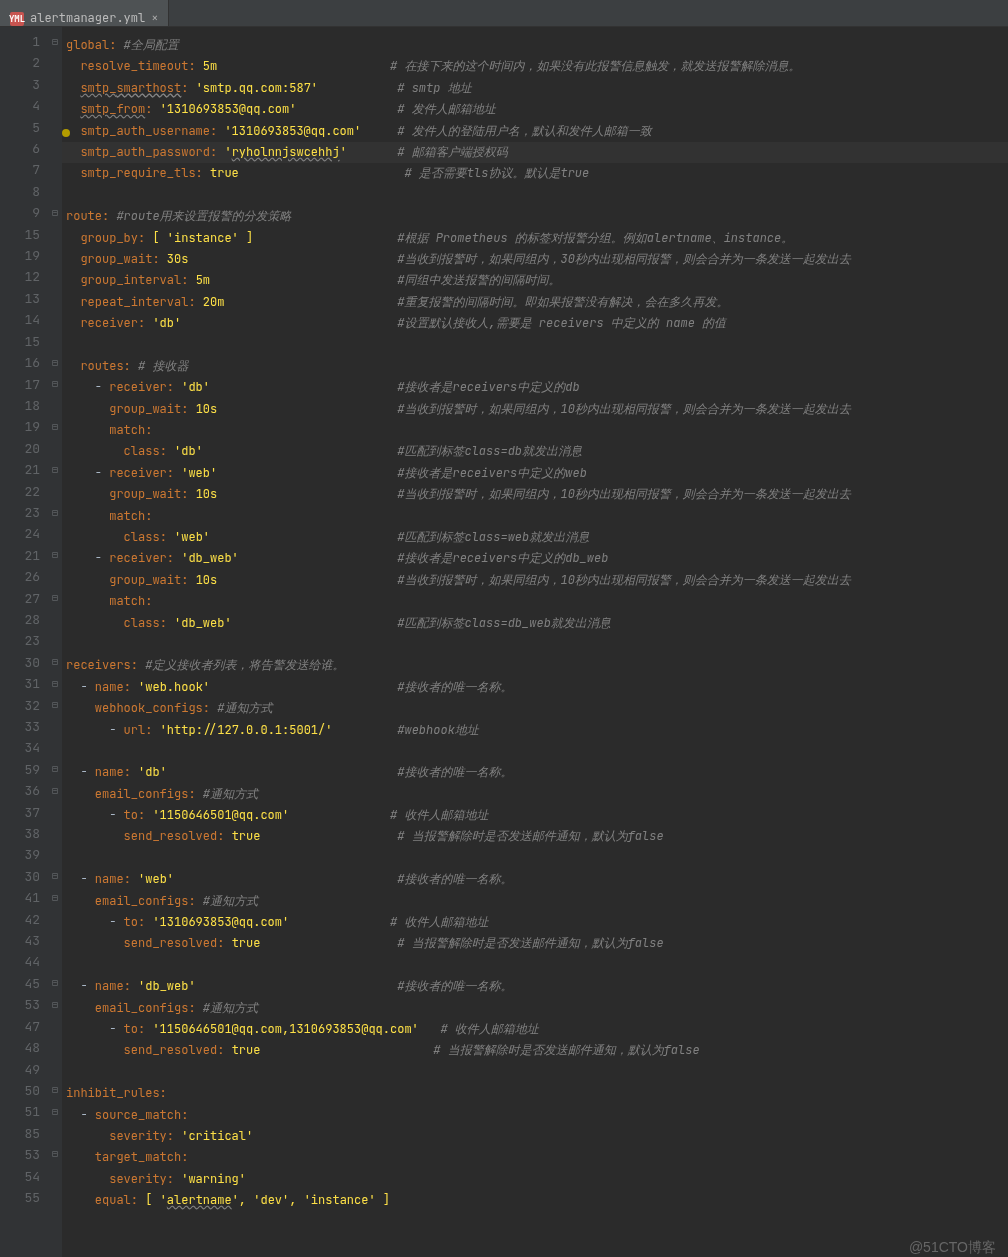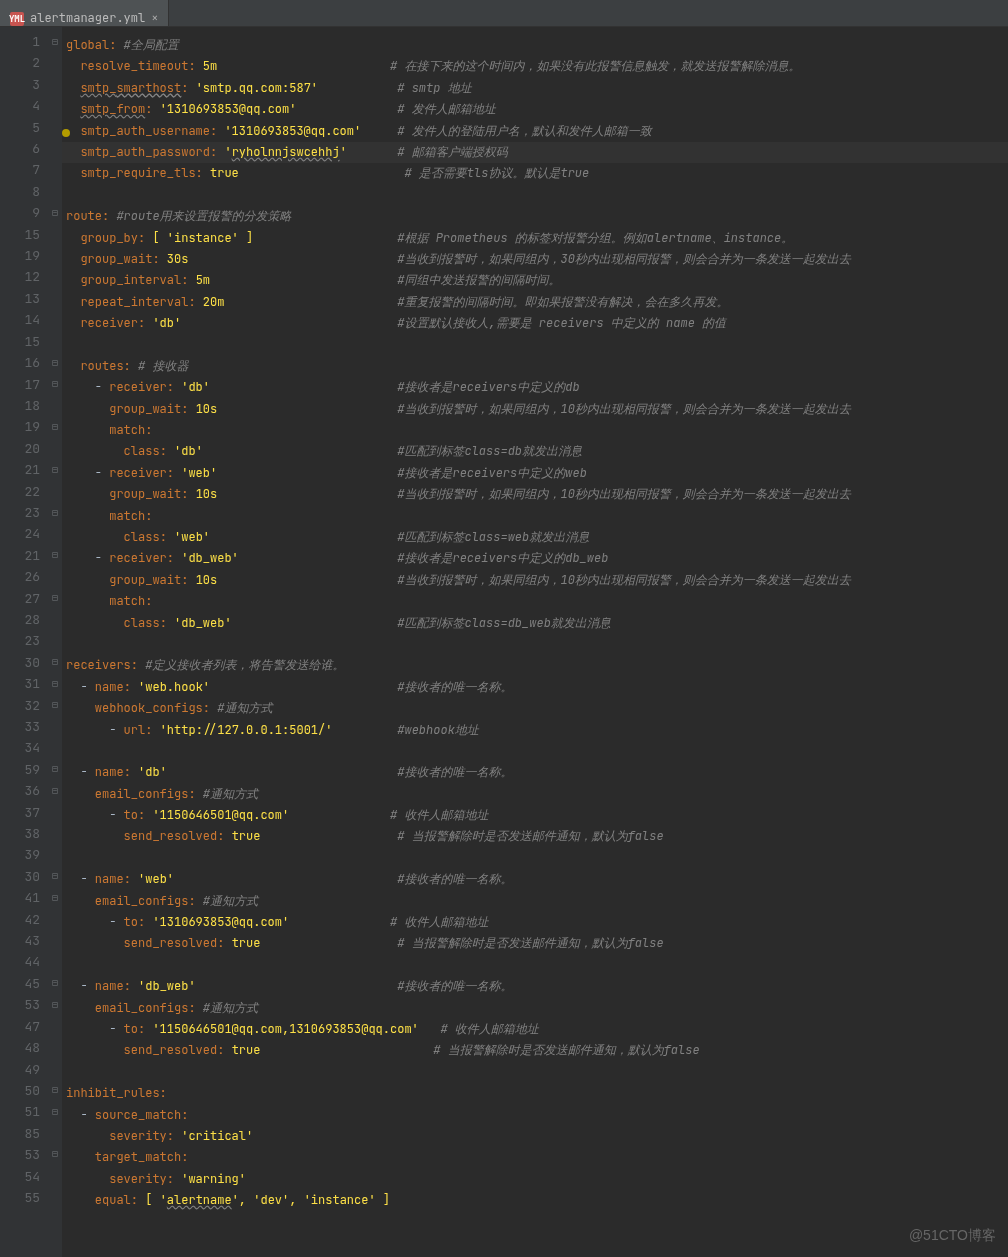--- a/index.html
+++ b/index.html
@@ -14,21 +14,21 @@
 .code{flex:1;padding-top:8px;line-height:21.4px;white-space:pre;font-size:12px;letter-spacing:0}
 .code .ln{height:21.4px;padding-left:4px}
 .code .ln.hl{background:#323232}
 .k{color:#cc7832}         
 .s{color:#fde047}         
 .c{color:#808080;font-style:italic}         
 .d{color:#a9b7c6}         
 .u{text-decoration:underline wavy #808080}
 .warn{position:relative}
 .warn::before{content:'';position:absolute;left:-18px;top:6px;width:8px;height:8px;background:#b39c00;border-radius:50%}
-.watermark{position:absolute;right:12px;bottom:12px;color:#666;font-size:14px;font-family:sans-serif}
+.watermark{position:absolute;right:12px;bottom:0;color:#666;font-size:14px;font-family:sans-serif}
 </style>
 </head>
 <body>
 
 <div class="tab-bar">
   <div class="tab">
     <span class="ico">YML</span>
     <span>alertmanager.yml</span>
     <span class="close">×</span>
   </div>

